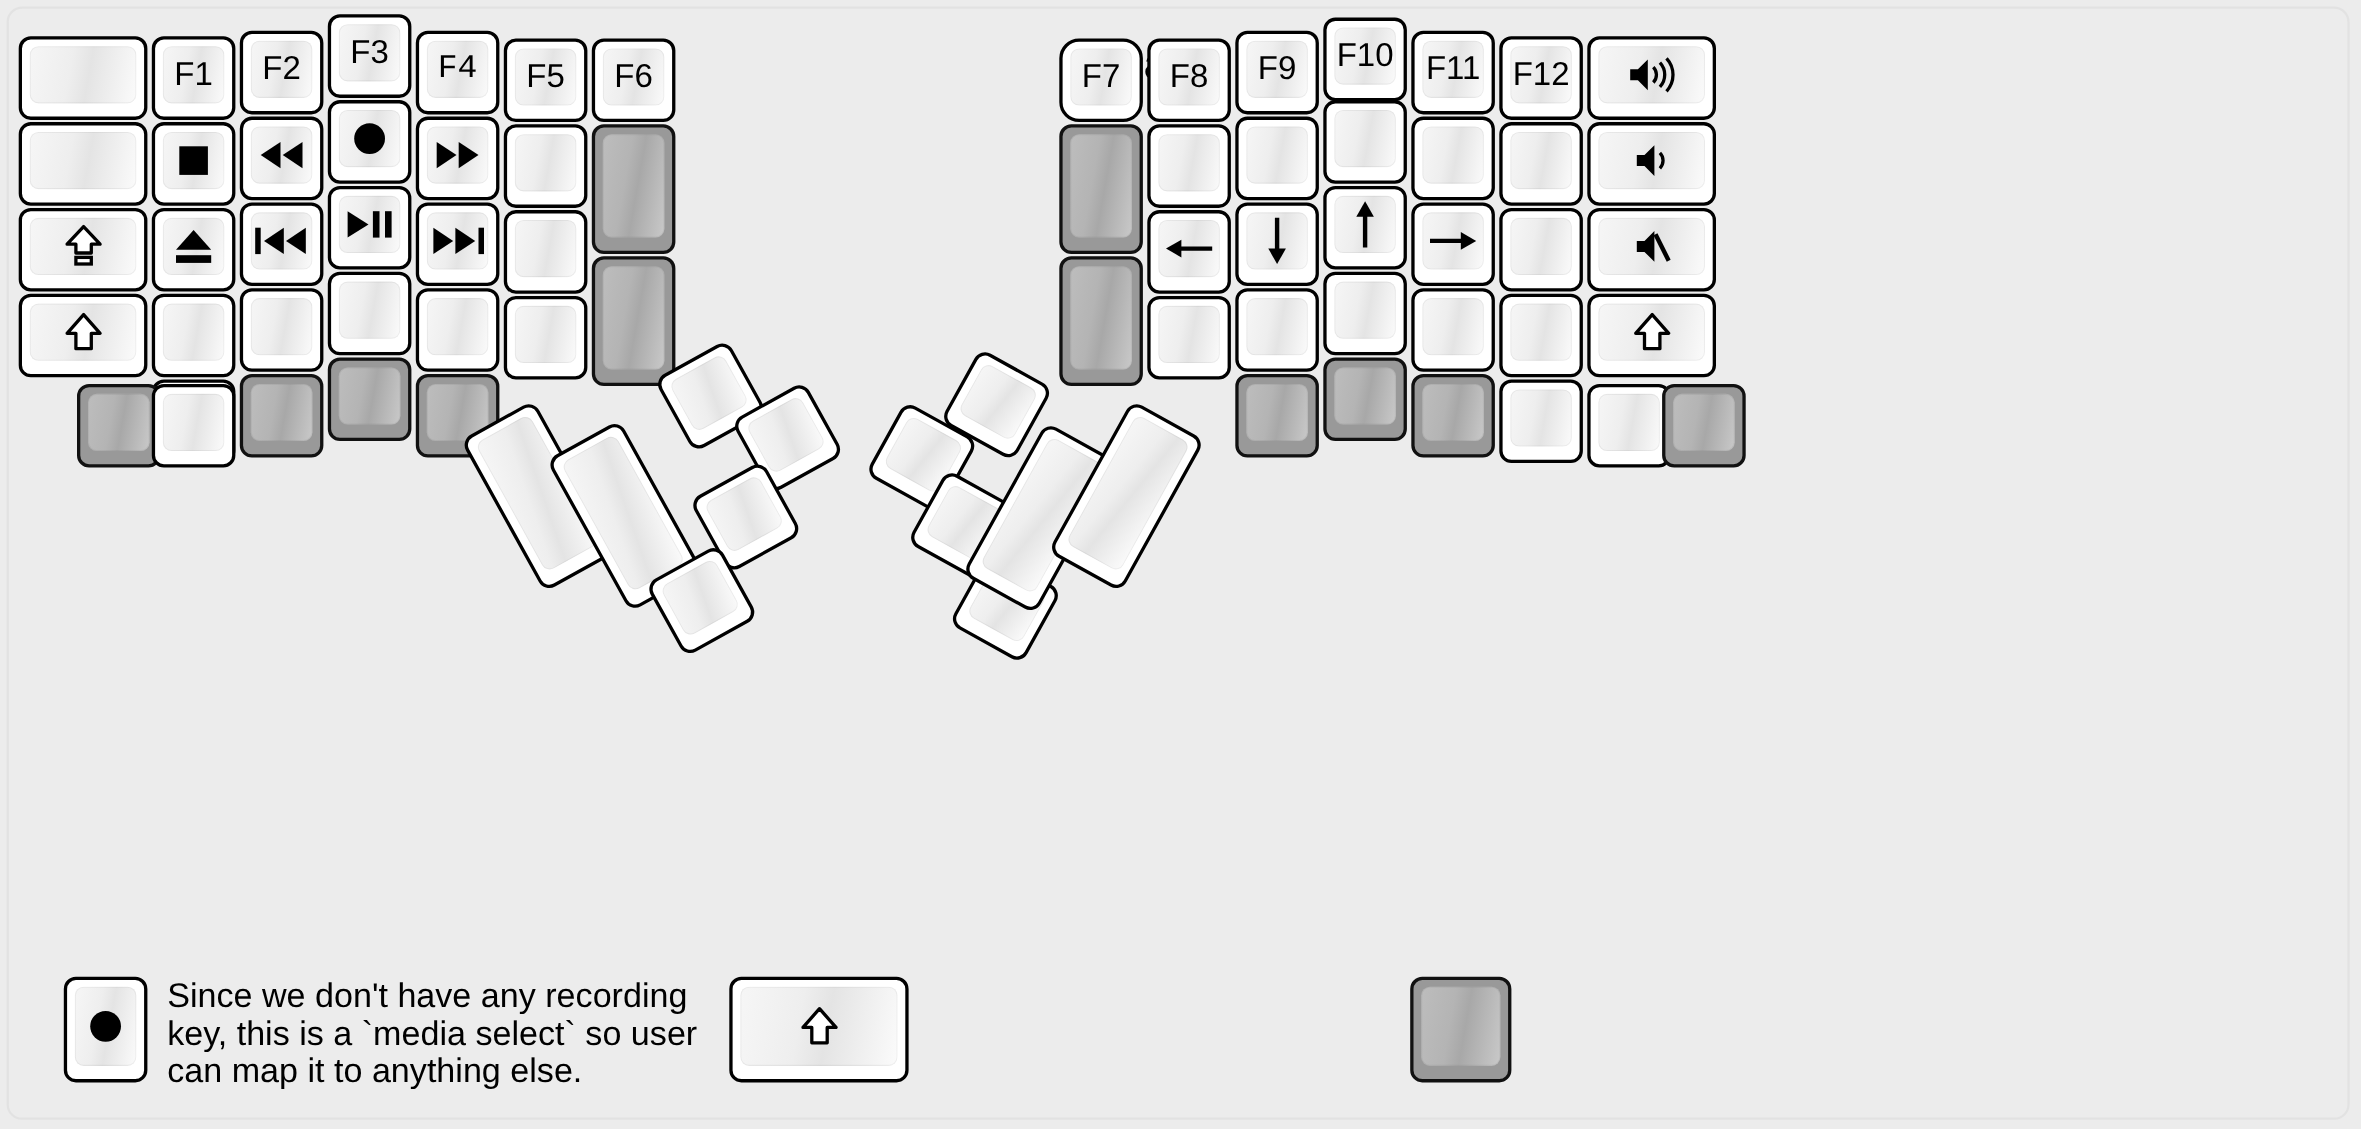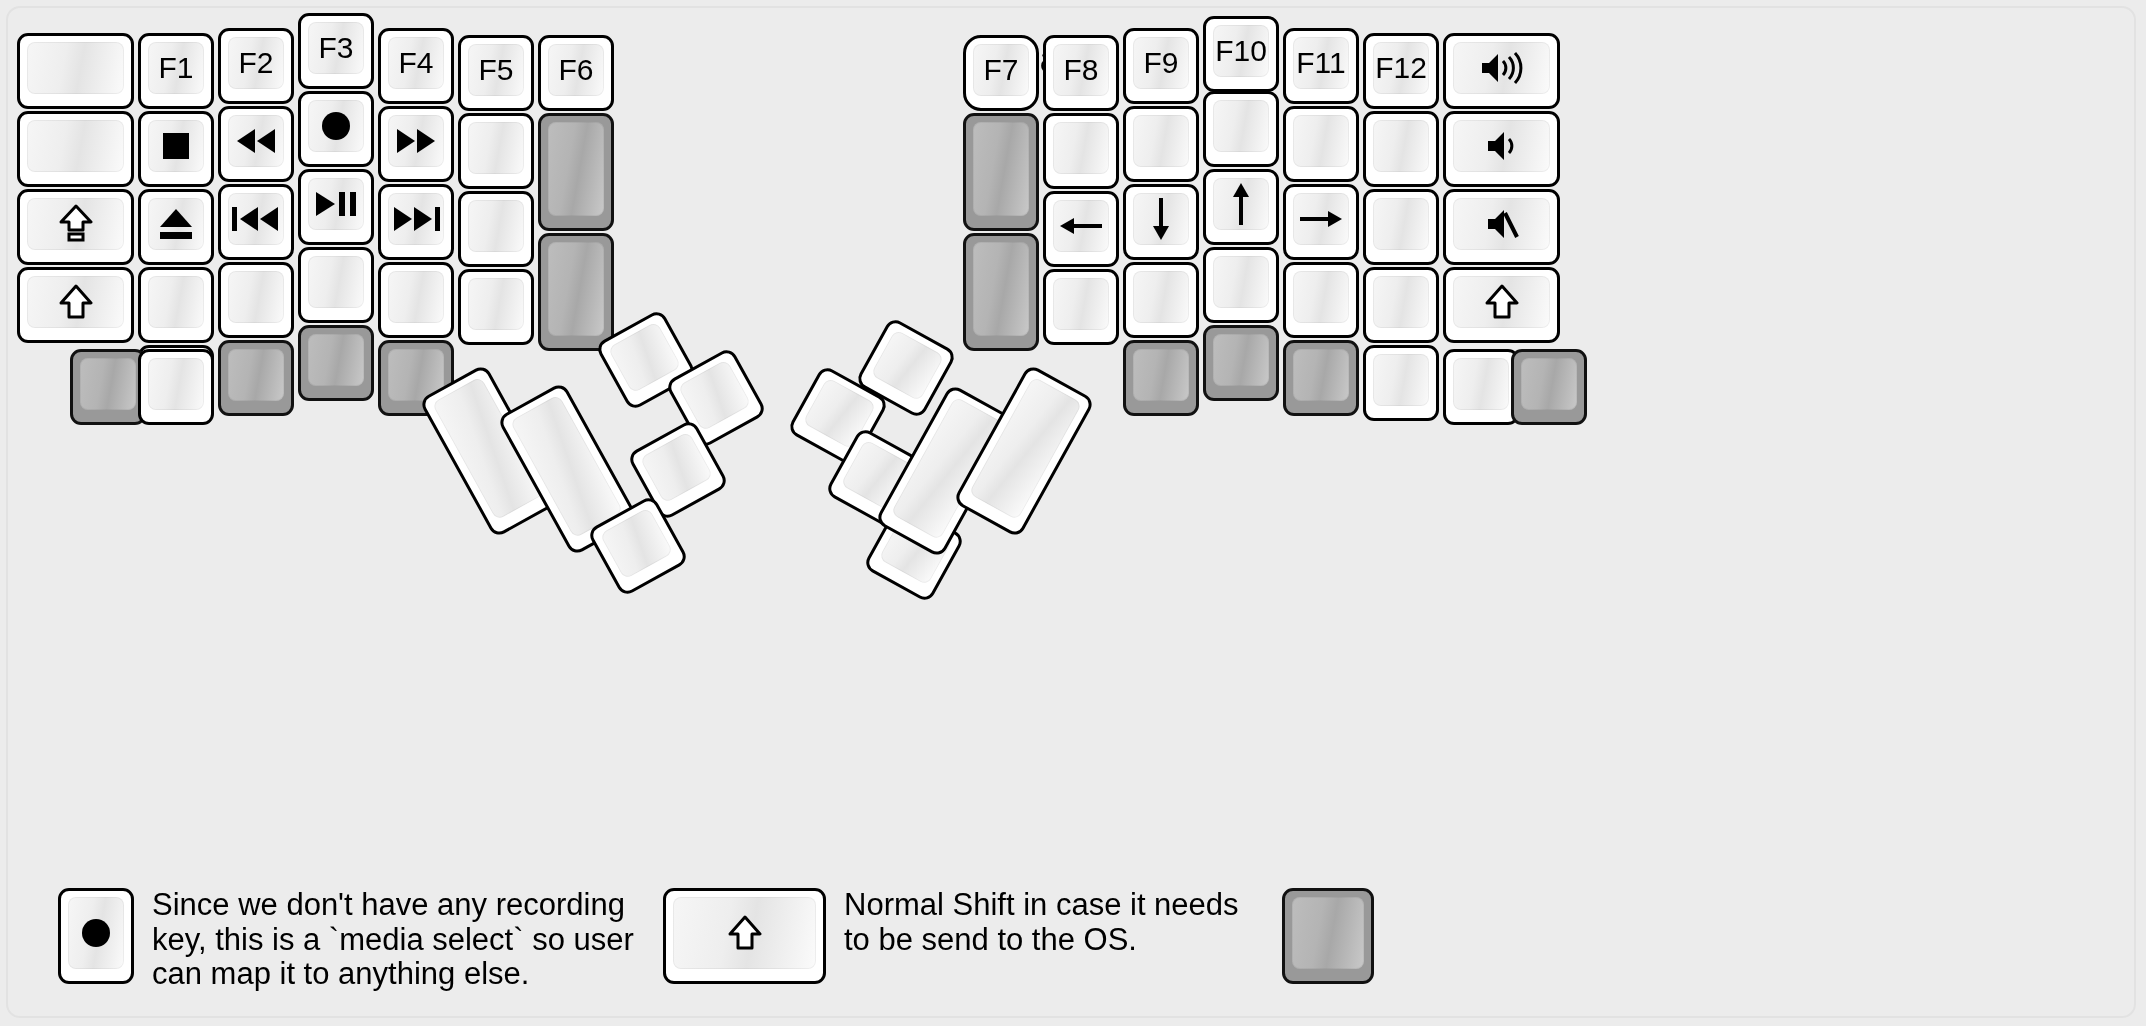--- a/index.html
+++ b/index.html
@@ -185,21 +185,21 @@
         </div>
       </div>
       <div class="key" style="left: 298px; top: 247px; width: 76px; height: 76px;">
         <div class="cap"></div>
         <div class="lbl"></div>
       </div>
       <div class="key trans" style="left: 298px; top: 325px; width: 76px; height: 76px;">
         <div class="cap"></div>
         <div class="lbl"></div>
       </div>
-      <div class="key" style="left: 378px; top: 28px; width: 76px; height: 76px;">
+      <div class="key" style="left: 378px; top: 28px; width: 76px; height: 76px; font-family: Liberation Mono, monospace;">
         <div class="cap"></div>
         <div class="lbl">F4</div>
       </div>
       <div class="key" style="left: 378px; top: 106px; width: 76px; height: 76px;">
         <div class="cap"></div>
         <div class="lbl">
           <svg width="44" height="30" viewBox="0 0 44 30">
             <path d="M3 3 L3 27 L21 15 Z" fill="#000"></path>
             <path d="M23 3 L23 27 L41 15 Z" fill="#000"></path>
           </svg>
@@ -501,22 +501,20 @@
         <div class="legend-key" style="width: 163px; height: 96px;">
           <div class="key" style="left: 0px; top: 0px; width: 163px; height: 96px;">
             <div class="cap"></div>
             <div class="lbl">
               <svg width="34" height="36" viewBox="0 0 34 36">
                 <path d="M17 2 L32 19 L24 19 L24 33 L10 33 L10 19 L2 19 Z" fill="#fff" stroke="#000" stroke-width="3" stroke-linejoin="round"></path>
               </svg>
             </div>
           </div>
         </div>
-        <div class="legend-text">Normal Shift in case it needs
-to be send to the OS.</div>
       </div>
       <div class="legend-item" style="left: 1282px; top: 888px;">
         <div class="legend-key" style="width: 92px; height: 96px;">
           <div class="key trans" style="left: 0px; top: 0px; width: 92px; height: 96px;">
             <div class="cap"></div>
             <div class="lbl"></div>
           </div>
         </div>
       </div>
     </div>

